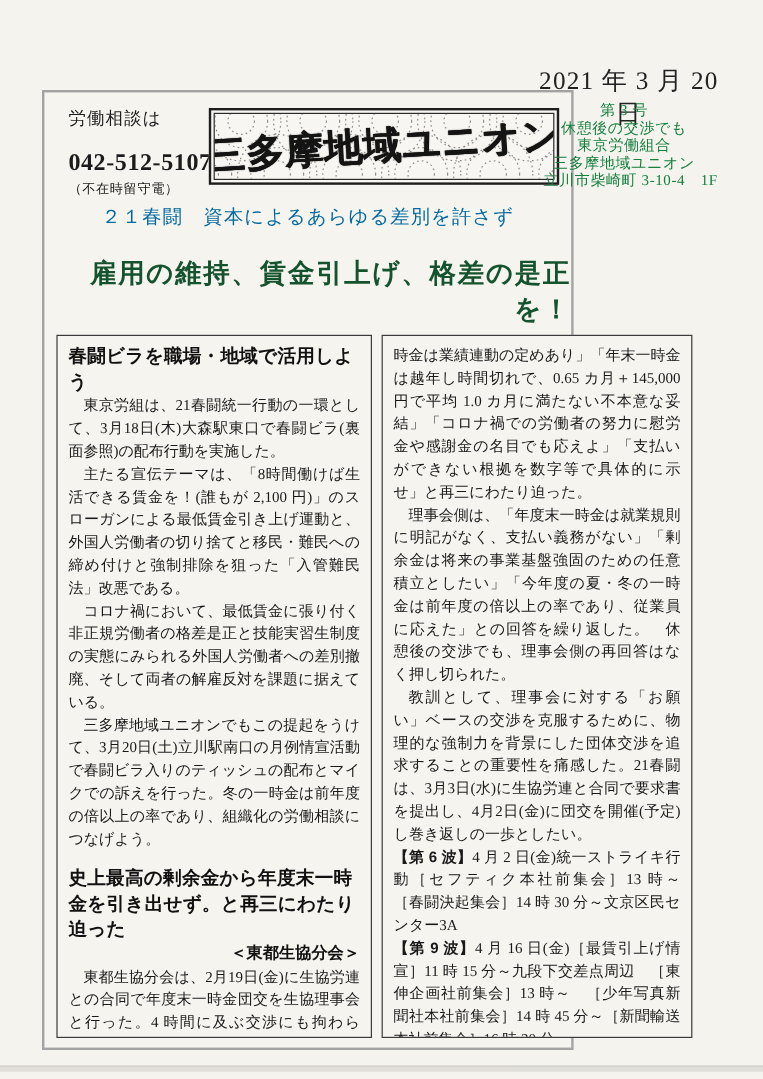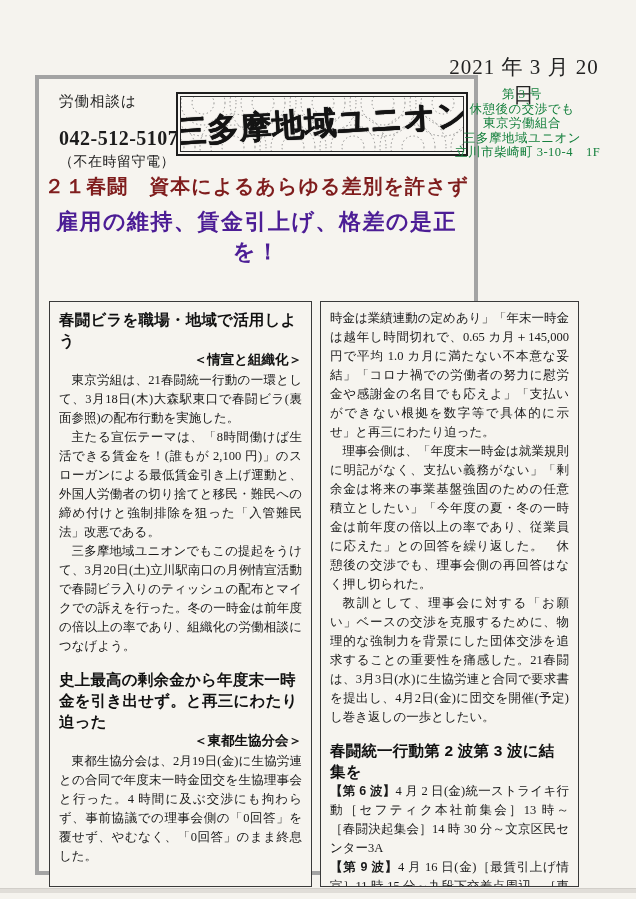--- a/index.html
+++ b/index.html
@@ -11,28 +11,28 @@
   }
   .serif{font-family:"Liberation Serif","DejaVu Serif",serif;}
 
   .date-line{
     position:absolute;top:53px;left:444px;width:160px;
     text-align:center;font-size:21px;letter-spacing:1px;color:#222;
   }
 
   .outer-box{
     position:absolute;left:35px;top:75px;width:443px;height:800px;
-    border:4px solid #a3a3a3;background:#f6f4ef;box-sizing:border-box;
+    border:2px solid #a3a3a3;background:#f6f4ef;box-sizing:border-box;
   }
 
   
   .contact{position:absolute;left:20px;top:13px;line-height:1.25;}
   .contact .c1{font-size:14.5px;letter-spacing:1px;}
   .contact .c2{font-size:20px;font-weight:bold;letter-spacing:.5px;margin-top:16px;}
-  .contact .c3{font-size:14px;margin-top:3px;letter-spacing:.5px;font-family:Liberation Mono, monospace;}
+  .contact .c3{font-size:11px;margin-top:3px;letter-spacing:.5px;}
 
   .logo-frame{
     position:absolute;left:137px;top:13px;width:292px;height:64px;
     border:2px solid #1e1e1e;background:#f8f6f2;box-sizing:border-box;
   }
   .logo-inner{
     position:absolute;inset:2px;border:1px solid #2a2a2a;overflow:hidden;
   }
   .logo-inner svg{position:absolute;inset:0;}
   .logo-title{
@@ -46,34 +46,35 @@
 
   .issue-info{
     position:absolute;left:416px;top:8px;width:134px;
     text-align:center;font-size:12.5px;line-height:14.5px;letter-spacing:.5px;color:#15803d;
   }
   .issue-info .line{white-space:nowrap;}
 
   
   .headline{position:absolute;left:0;top:94px;width:100%;text-align:center;}
   .headline .h-line1{
-    font-size:20px;font-weight:bold;letter-spacing:1px;color:#7f1d1d;
+    font-size:16px;font-weight:normal;letter-spacing:1px;color:#0369a1;
     font-family:"Liberation Serif","DejaVu Serif",serif;
   }
   .headline .h-line2{
-    margin-top:7px;font-size:22px;font-weight:900;letter-spacing:1.5px;color:#4c1d95;
+    margin-top:21px;font-size:22px;font-weight:900;letter-spacing:1.5px;color:#14532d;
     font-family:"Liberation Sans","DejaVu Sans",sans-serif;
+    text-align:right;
   }
 
   
   .col{
     position:absolute;top:202px;height:586px;box-sizing:border-box;
     border:1.5px solid #3a3a3a;background:#f6f4ef;
     padding:7px 9px;overflow:hidden;
-    font-size:12.5px;line-height:19px;text-align:justify;color:#191919;margin-top:20px;
+    font-size:12.5px;line-height:19px;text-align:justify;color:#191919;
   }
   .col-left{left:10px;width:263px;}
   .col-right{left:281px;width:259px;}
 
   .art-title{
     font-family:"Liberation Sans","DejaVu Sans",sans-serif;
     font-weight:900;font-size:15.5px;line-height:21px;color:#111;
     letter-spacing:.2px;text-align:left;
   }
   .art-sub{
@@ -161,36 +162,35 @@
     <div class="line">立川市柴崎町 3-10-4　1F</div>
   </div>
 
   <div class="headline">
     <div class="h-line1">２１春闘　資本によるあらゆる差別を許さず</div>
     <div class="h-line2">雇用の維持、賃金引上げ、格差の是正を！</div>
   </div>
 
   <div class="col col-left">
     <div class="art-title">春闘ビラを職場・地域で活用しよう</div>
-    <div class="art-sub">＜情宣と組織化＞</div>
     <p class="ind">東京労組は、21春闘統一行動の一環として、3月18日(木)大森駅東口で春闘ビラ(裏面参照)の配布行動を実施した。</p>
     <p class="ind">主たる宣伝テーマは、「8時間働けば生活できる賃金を！(誰もが 2,100 円)」のスローガンによる最低賃金引き上げ運動と、外国人労働者の切り捨てと移民・難民への締め付けと強制排除を狙った「入管難民法」改悪である。</p>
+    <p class="ind">コロナ禍において、最低賃金に張り付く非正規労働者の格差是正と技能実習生制度の実態にみられる外国人労働者への差別撤廃、そして両者の解雇反対を課題に据えている。</p>
     <p class="ind">三多摩地域ユニオンでもこの提起をうけて、3月20日(土)立川駅南口の月例情宣活動で春闘ビラ入りのティッシュの配布とマイクでの訴えを行った。冬の一時金は前年度の倍以上の率であり、組織化の労働相談につなげよう。</p>
 
     <div class="art-title art-gap">史上最高の剰余金から年度末一時金を引き出せず。と再三にわたり迫った</div>
     <div class="art-sub">＜東都生協分会＞</div>
     <p class="ind">東都生協分会は、2月19日(金)に生協労連との合同で年度末一時金団交を生協理事会と行った。4 時間に及ぶ交渉にも拘わらず、事前協議での理事会側の「0回答」を覆せず、やむなく、「0回答」のまま終息した。</p>
 
   </div>
 
   <div class="col col-right">
     <p>時金は業績連動の定めあり」「年末一時金は越年し時間切れで、0.65 カ月＋145,000 円で平均 1.0 カ月に満たない不本意な妥結」「コロナ禍での労働者の努力に慰労金や感謝金の名目でも応えよ」「支払いができない根拠を数字等で具体的に示せ」と再三にわたり迫った。</p>
     <p class="ind">理事会側は、「年度末一時金は就業規則に明記がなく、支払い義務がない」「剰余金は将来の事業基盤強固のための任意積立としたい」「今年度の夏・冬の一時金は前年度の倍以上の率であり、従業員に応えた」との回答を繰り返した。　休憩後の交渉でも、理事会側の再回答はなく押し切られた。</p>
     <p class="ind">教訓として、理事会に対する「お願い」ベースの交渉を克服するために、物理的な強制力を背景にした団体交渉を追求することの重要性を痛感した。21春闘は、3月3日(水)に生協労連と合同で要求書を提出し、4月2日(金)に団交を開催(予定)し巻き返しの一歩としたい。</p>
 
-    <div class="art-title art-gap">春闘統一行動第 2 波第 3 波に結集を</div>
     <p class="sched"><span class="sched-lead">【第 6 波】</span><span>4 月 2 日(金)統一ストライキ行動［セフティク本社前集会］13 時～　［春闘決起集会］14 時 30 分～文京区民センター3A</span></p>
     <p><span class="sched-lead">【第 9 波】</span><span>4 月 16 日(金)［最賃引上げ情宣］11 時 15 分～九段下交差点周辺　［東伸企画社前集会］13 時～　［少年写真新聞社本社前集会］14 時 45 分～［新聞輸送本社前集会］16 時 30 分～</span></p>
   </div>
 
 </div>
 
 <div class="scan-shadow"></div>
 
 </body></html>

